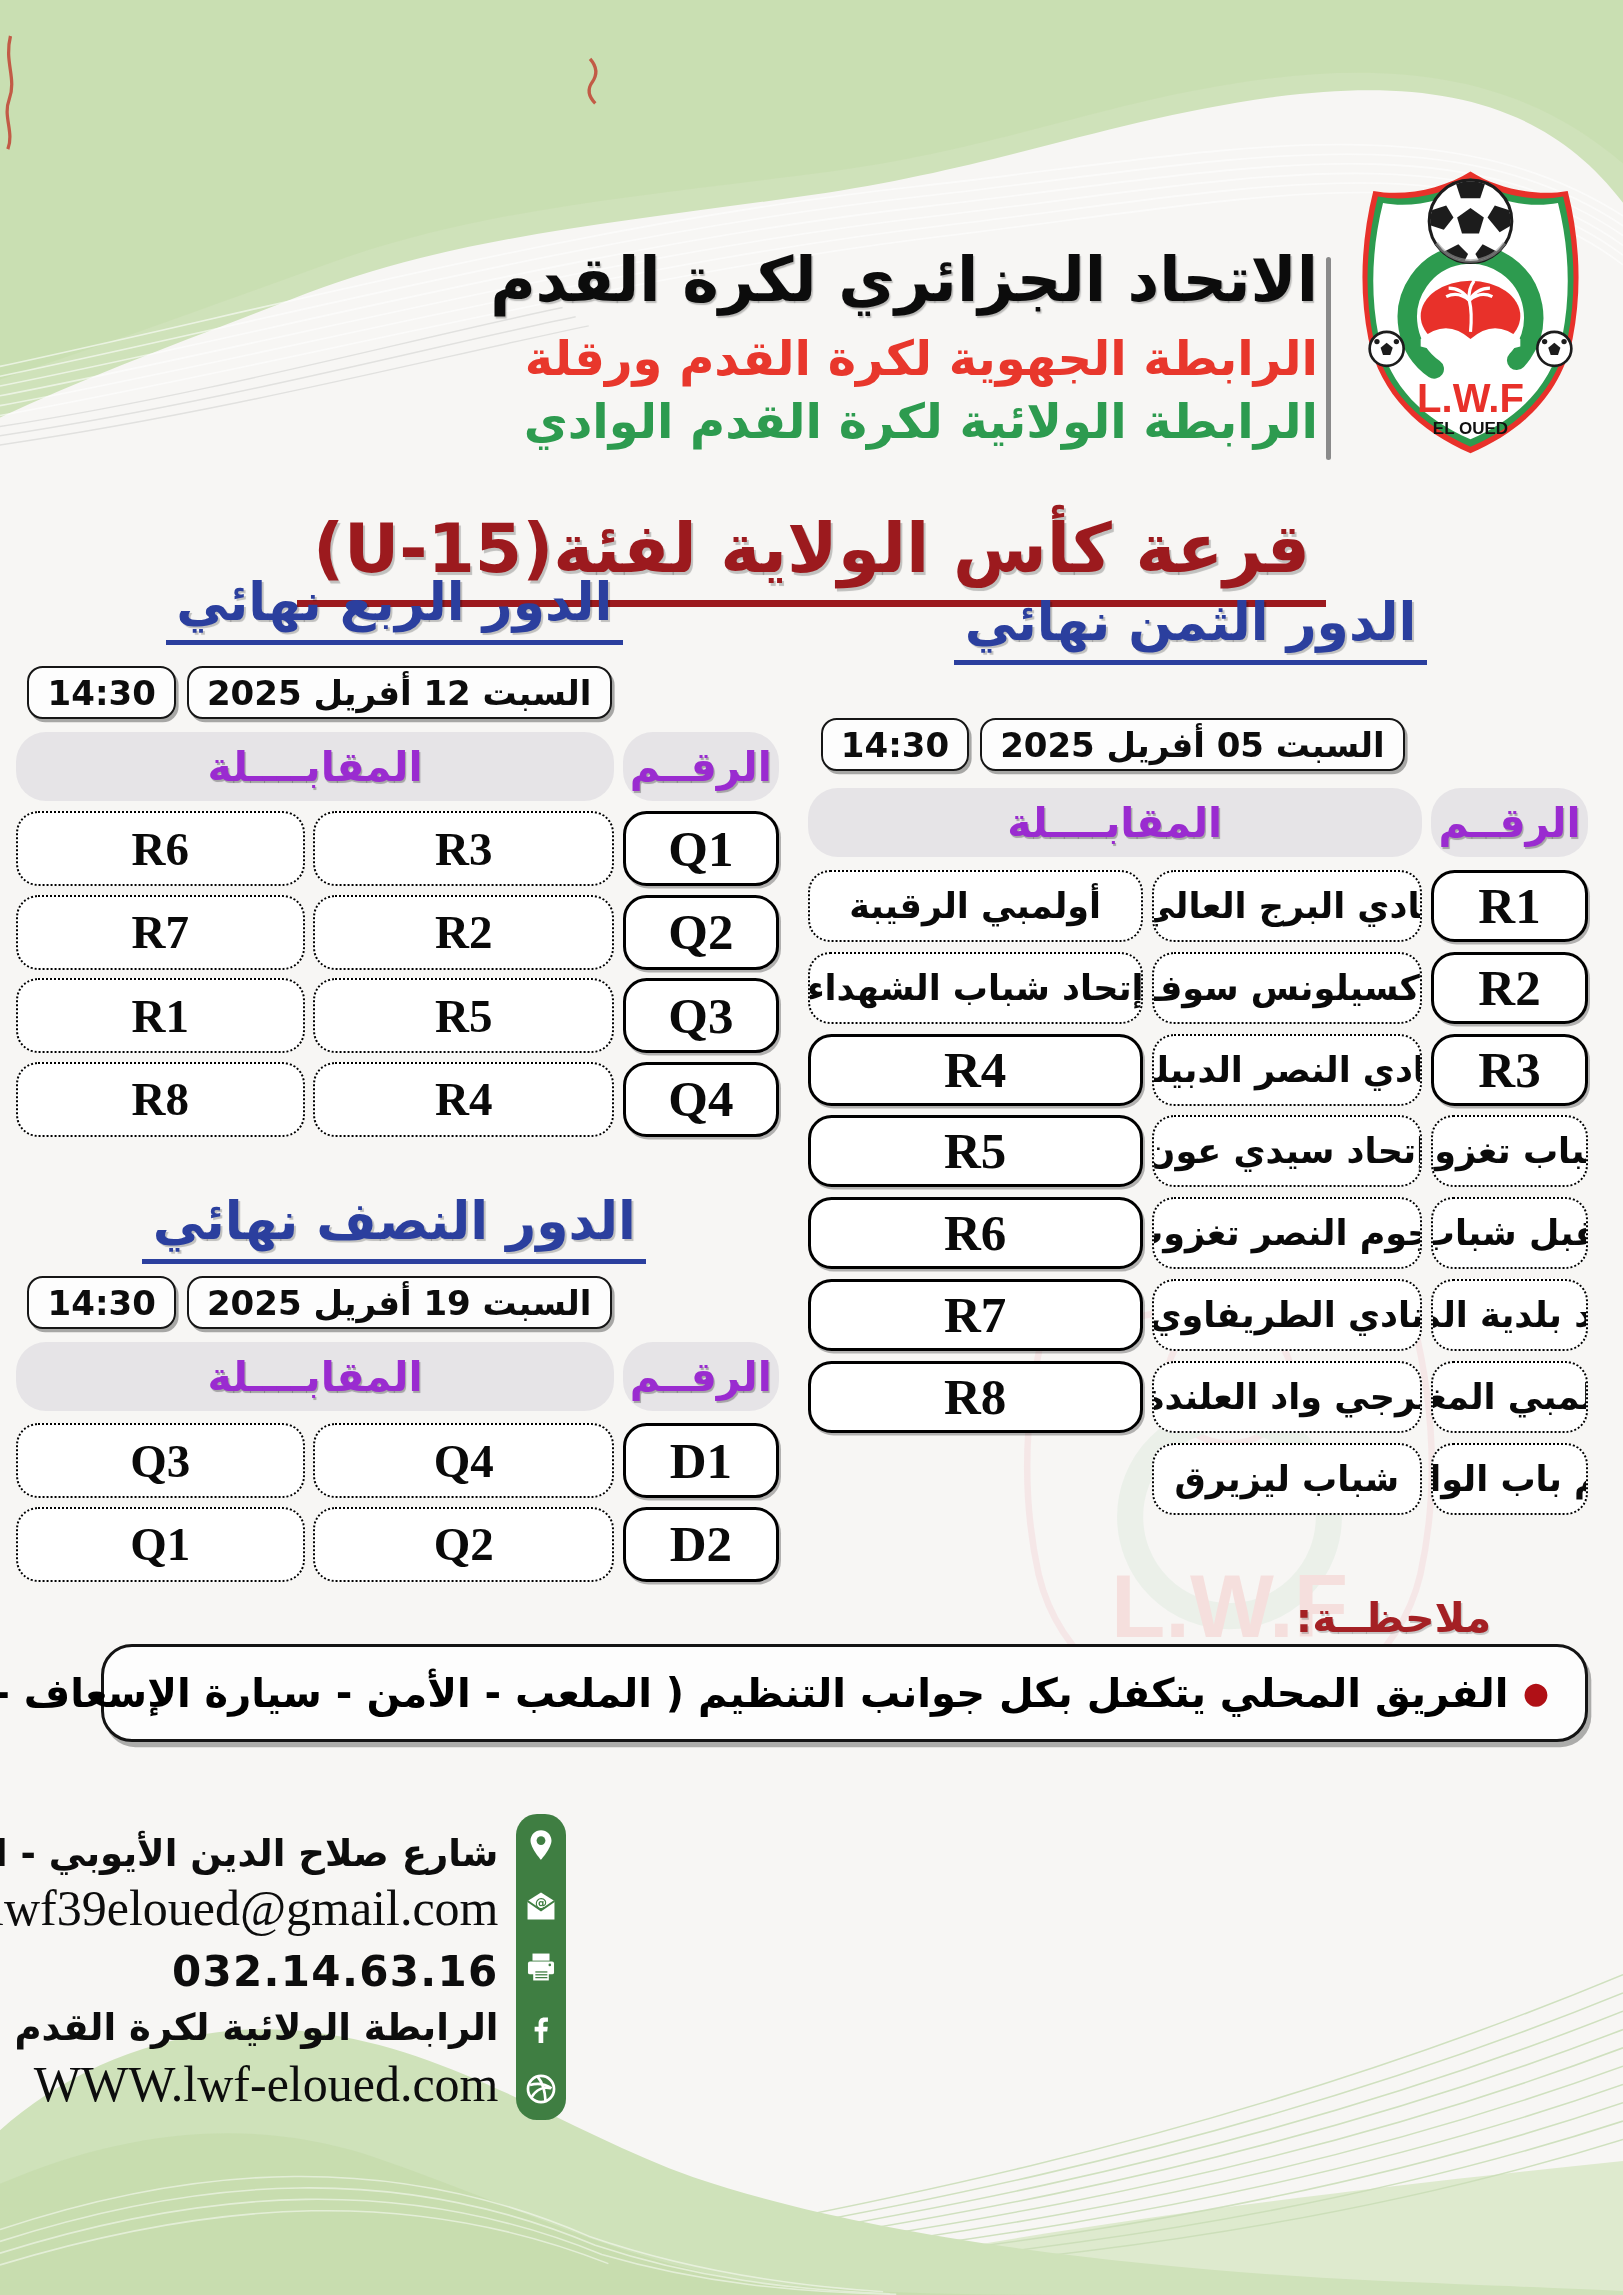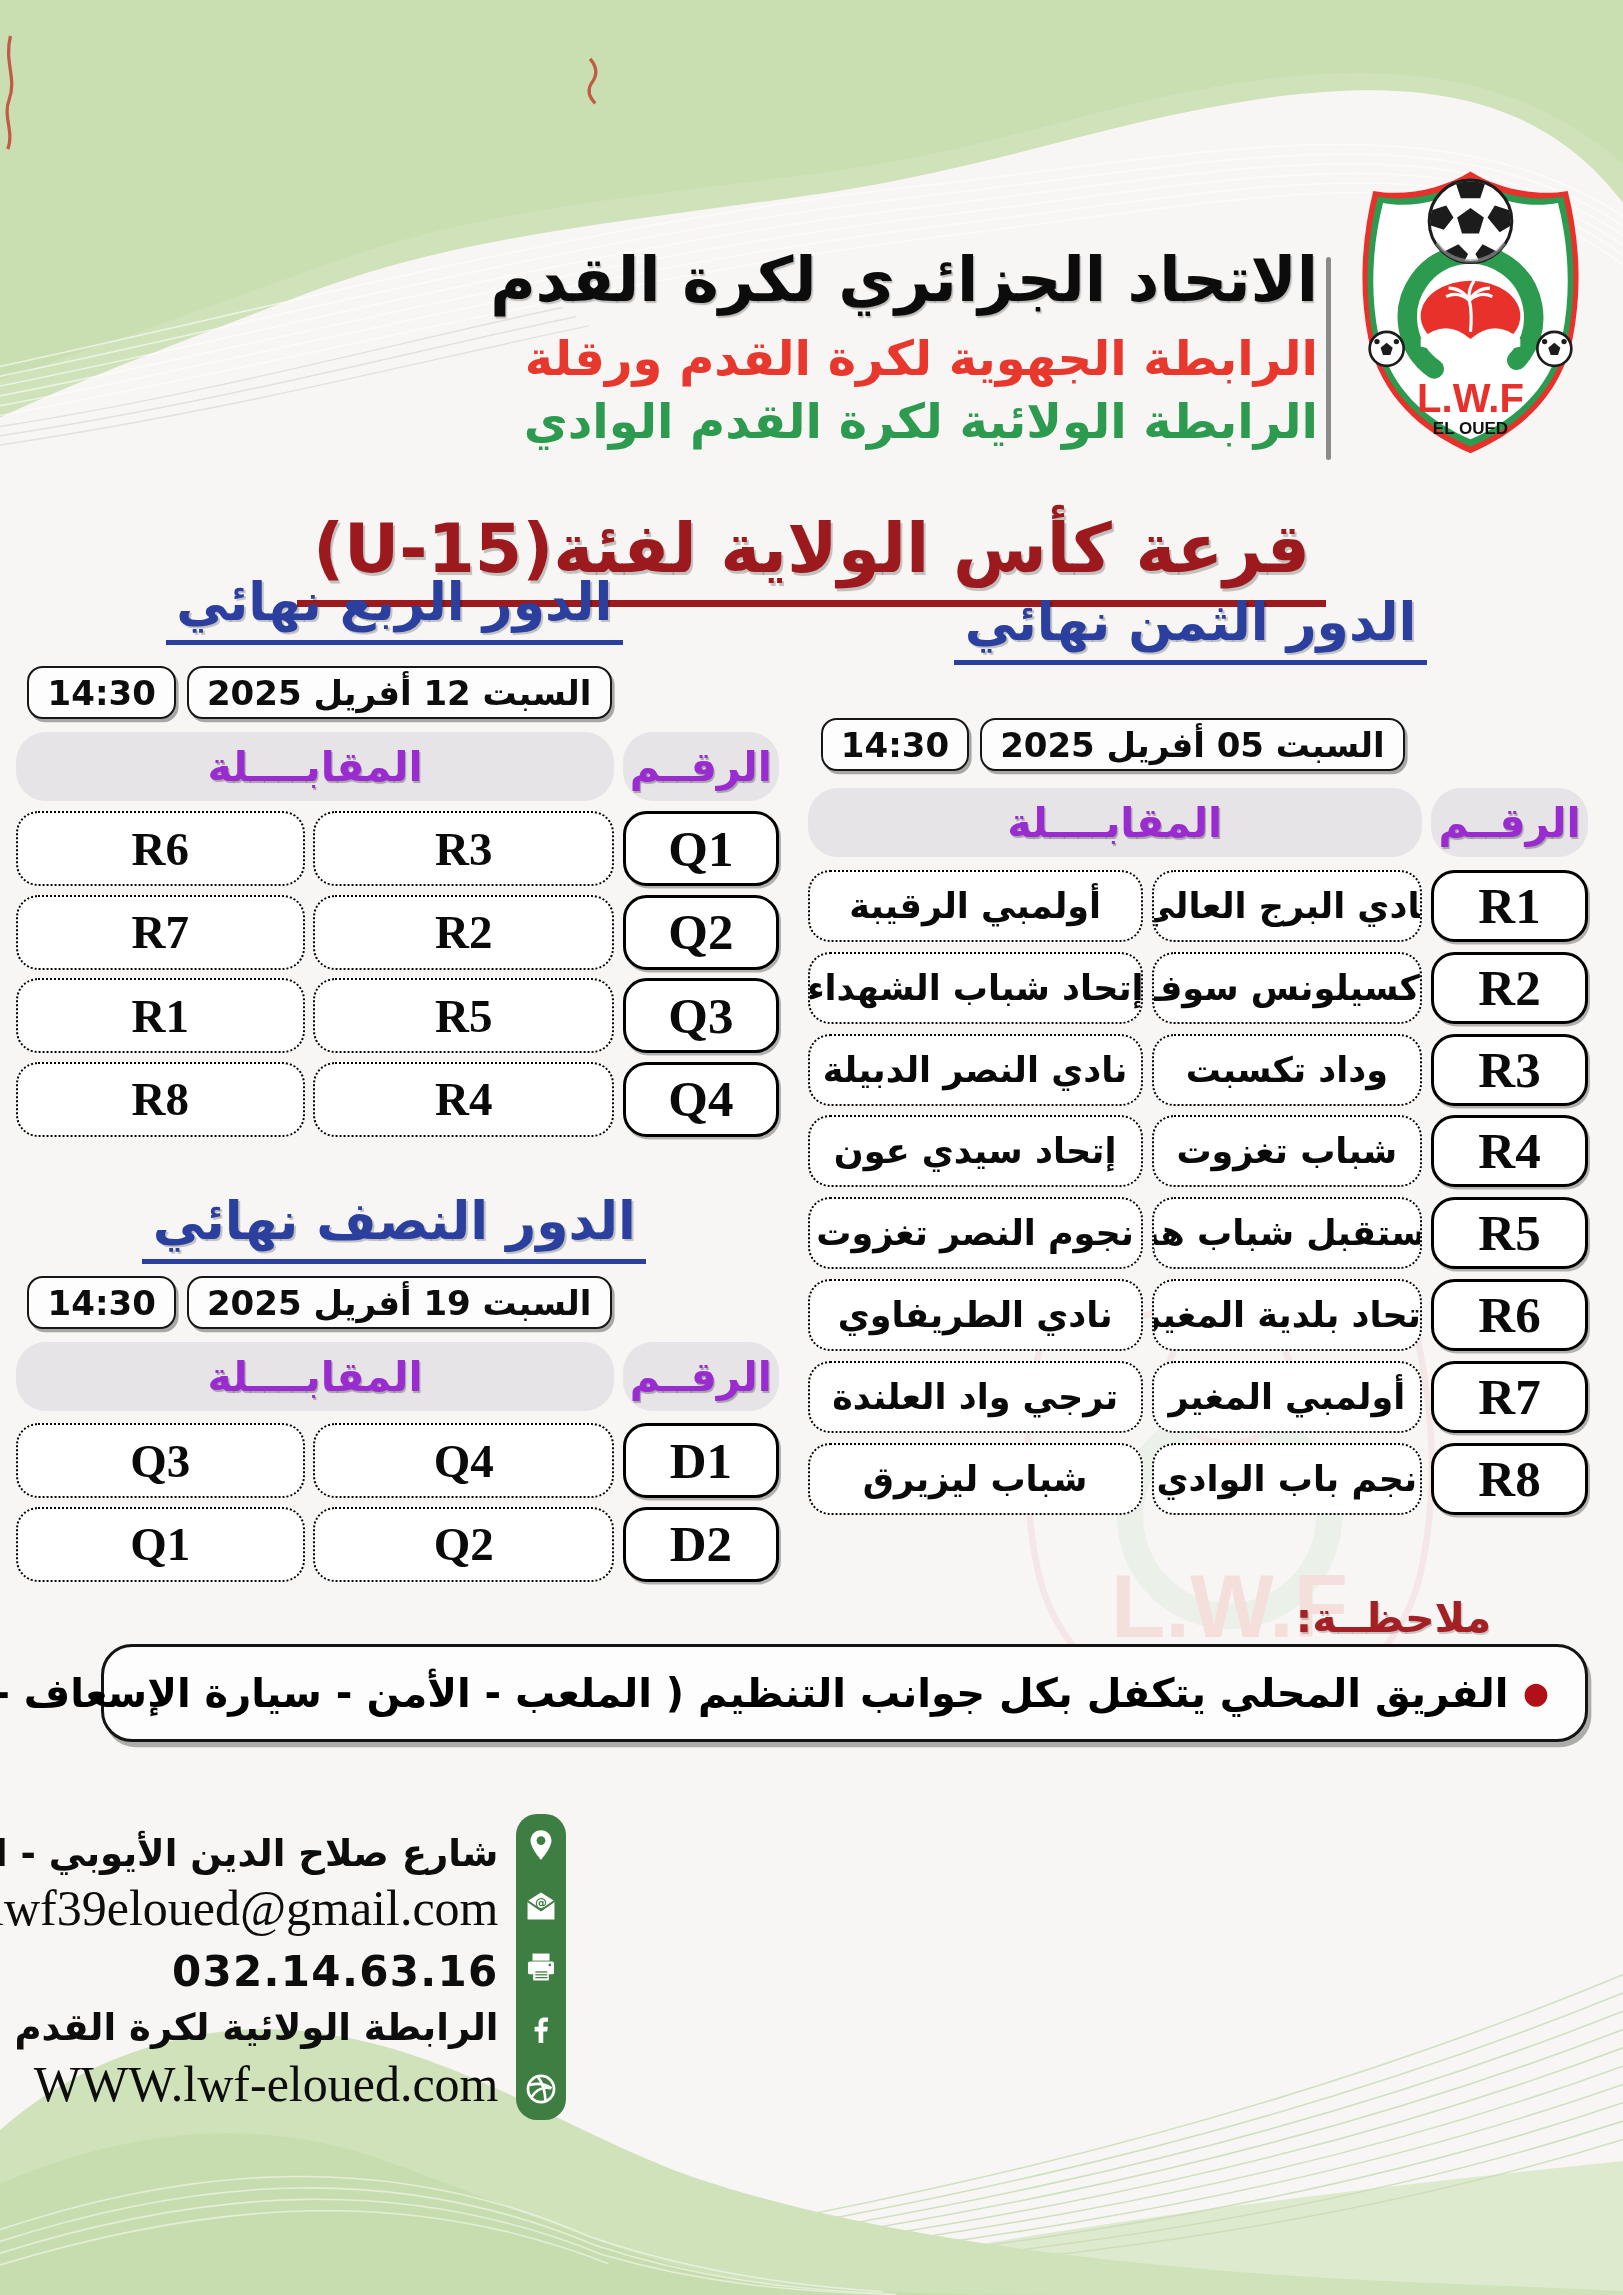--- a/index.html
+++ b/index.html
@@ -214,21 +214,20 @@
       <div class="thead-cell span2">المقابــــلة</div>
     </div>
     <div class="grid r16-cols rows-r16" style="top:278px;width:100%;">
       <div class="num-cell">R1</div>
       <div class="team-cell">نادي البرج العالي</div>
       <div class="team-cell">أولمبي الرقيبة</div>
       <div class="num-cell">R2</div>
       <div class="team-cell">إكسيلونس سوف</div>
       <div class="team-cell">إتحاد شباب الشهداء</div>
       <div class="num-cell">R3</div>
-      <div class="team-cell">وداد تكسبت</div>
       <div class="team-cell">نادي النصر الدبيلة</div>
       <div class="num-cell">R4</div>
       <div class="team-cell">شباب تغزوت</div>
       <div class="team-cell">إتحاد سيدي عون</div>
       <div class="num-cell">R5</div>
       <div class="team-cell">مستقبل شباب هبة</div>
       <div class="team-cell">نجوم النصر تغزوت</div>
       <div class="num-cell">R6</div>
       <div class="team-cell">إتحاد بلدية المغير</div>
       <div class="team-cell">نادي الطريفاوي</div>

